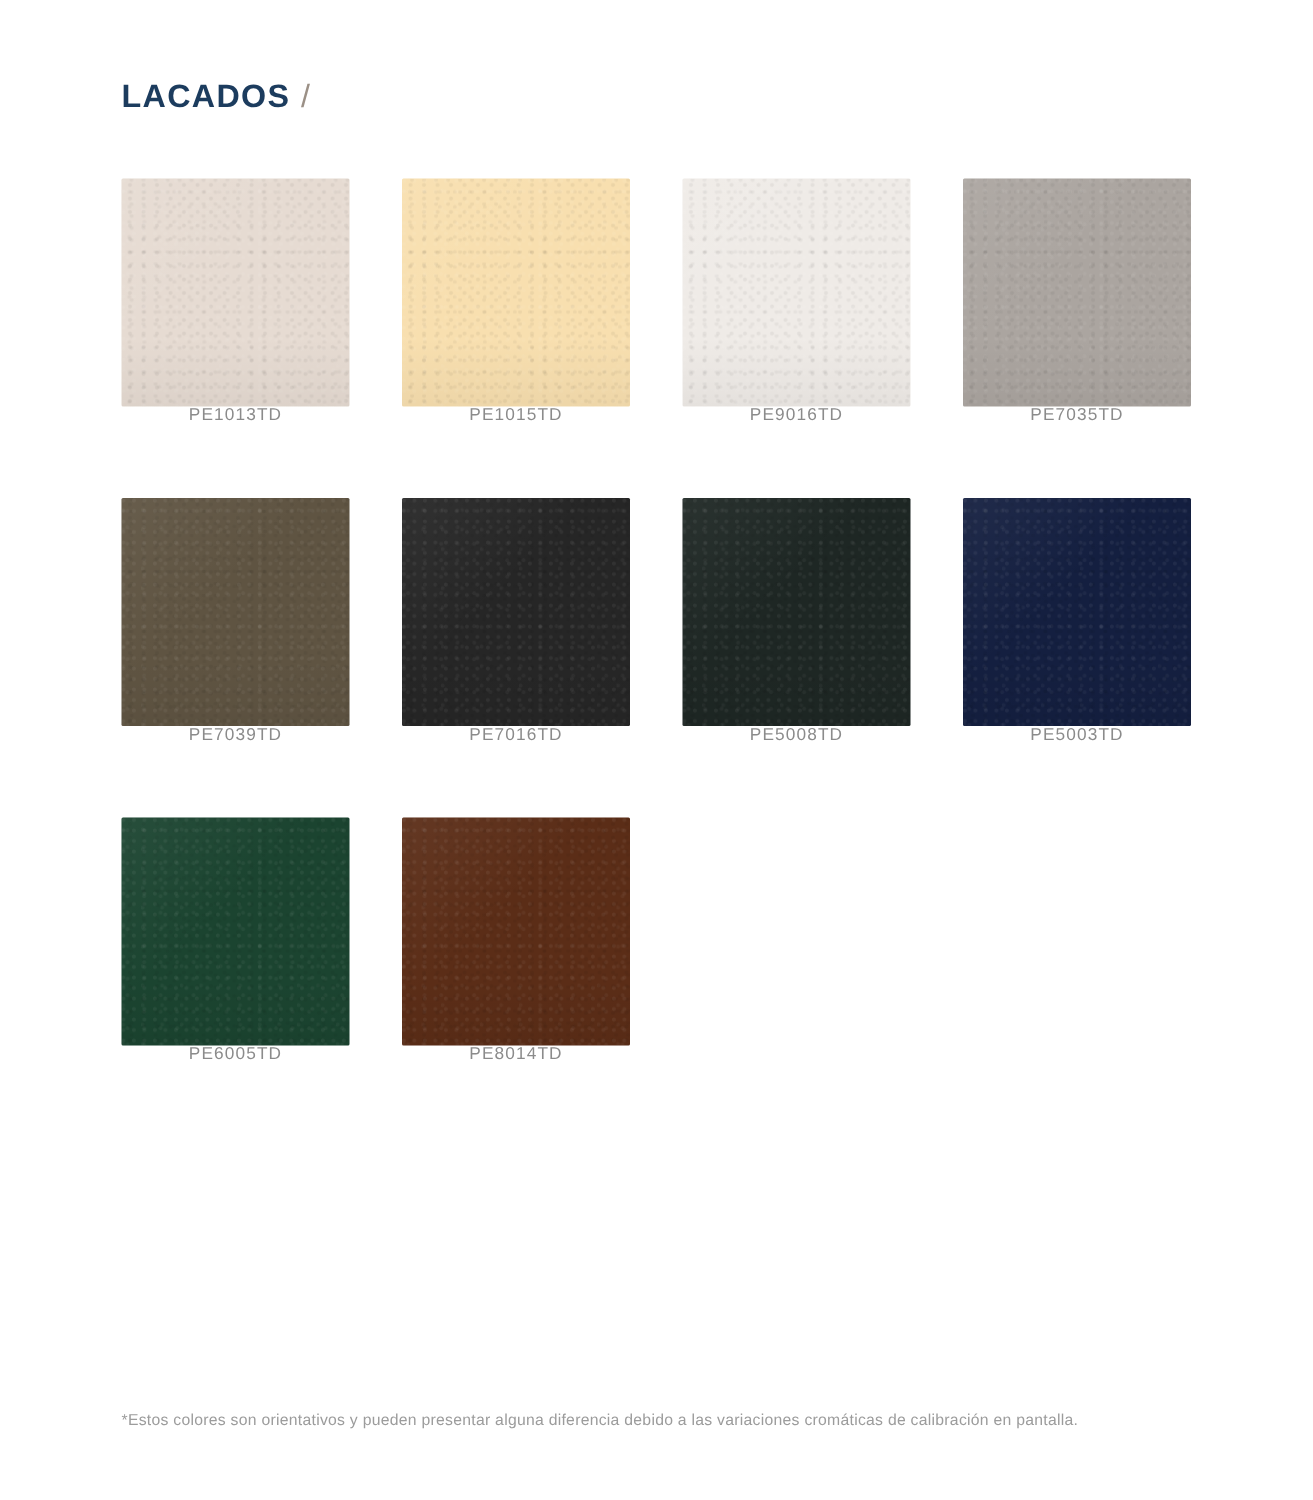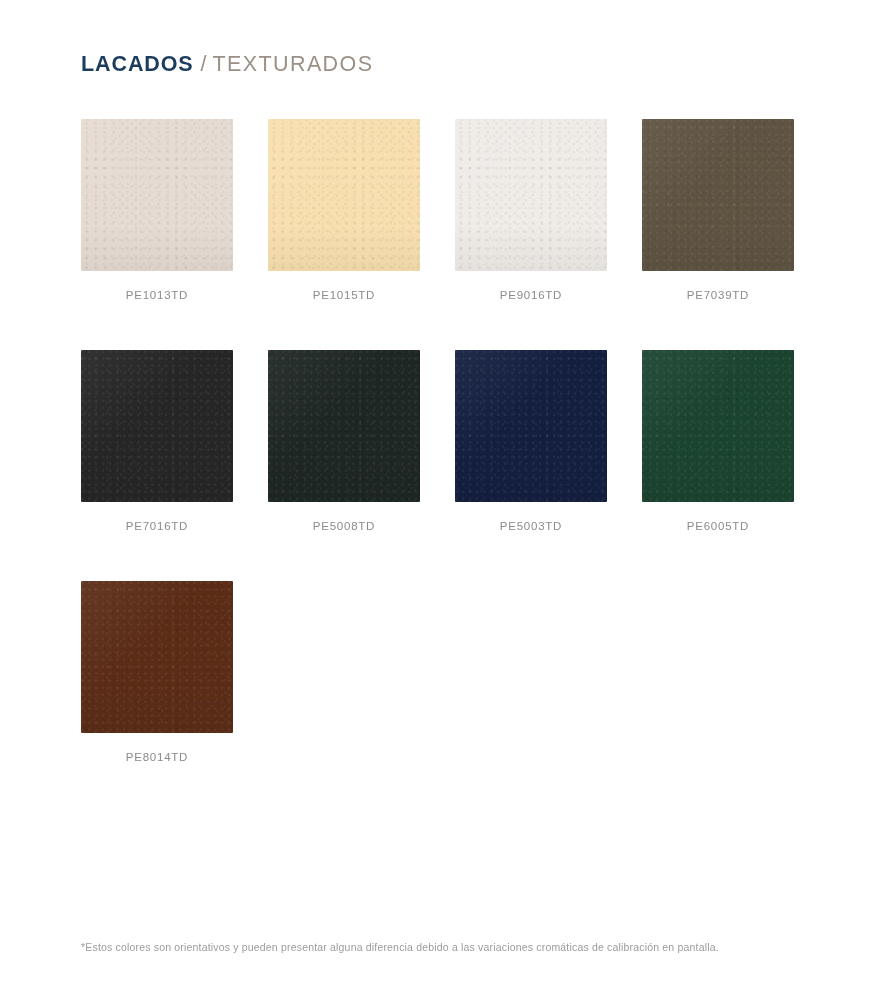--- a/index.html
+++ b/index.html
@@ -96,21 +96,20 @@
     position: absolute;
     inset: 0;
     pointer-events: none;
     z-index: 1;
     background:
       linear-gradient(135deg, rgba(255,255,255,0.055) 0%, rgba(255,255,255,0) 42%),
       linear-gradient(to top, rgba(0,0,0,0.045) 0%, rgba(0,0,0,0) 30%);
   }
 
   .swatch-label {
-    margin-top: 18px;
     text-align: center;
     font-size: 11.5px;
     color: #8b8b8b;
     letter-spacing: 0.75px;
     font-family: "Liberation Sans", sans-serif;
   }
 
   
   .footnote {
     position: absolute;
@@ -125,35 +124,38 @@
   }
 </style>
 </head>
 <body>
 
 <div class="page">
 
   <div class="header">
     <span class="title-main">LACADOS</span>
     <span class="title-sep">/</span>
-    <span class="title-sub">TEXTURADOS</span>
   </div>
 
   <div class="grid">
       <div class="swatch-cell">
         <div class="swatch-chip" style="background-color: rgb(230, 219, 210);"></div>
         <div class="swatch-label">PE1013TD</div>
       </div>
       <div class="swatch-cell">
         <div class="swatch-chip" style="background-color: rgb(248, 223, 175);"></div>
         <div class="swatch-label">PE1015TD</div>
       </div>
       <div class="swatch-cell">
         <div class="swatch-chip" style="background-color: rgb(239, 235, 231);"></div>
         <div class="swatch-label">PE9016TD</div>
+      </div>
+      <div class="swatch-cell">
+        <div class="swatch-chip" style="background-color: rgb(171, 165, 160);"></div>
+        <div class="swatch-label">PE7035TD</div>
       </div>
       <div class="swatch-cell">
         <div class="swatch-chip" style="background-color: rgb(95, 84, 66);"></div>
         <div class="swatch-label">PE7039TD</div>
       </div>
       <div class="swatch-cell">
         <div class="swatch-chip" style="background-color: rgb(38, 38, 38);"></div>
         <div class="swatch-label">PE7016TD</div>
       </div>
       <div class="swatch-cell">

